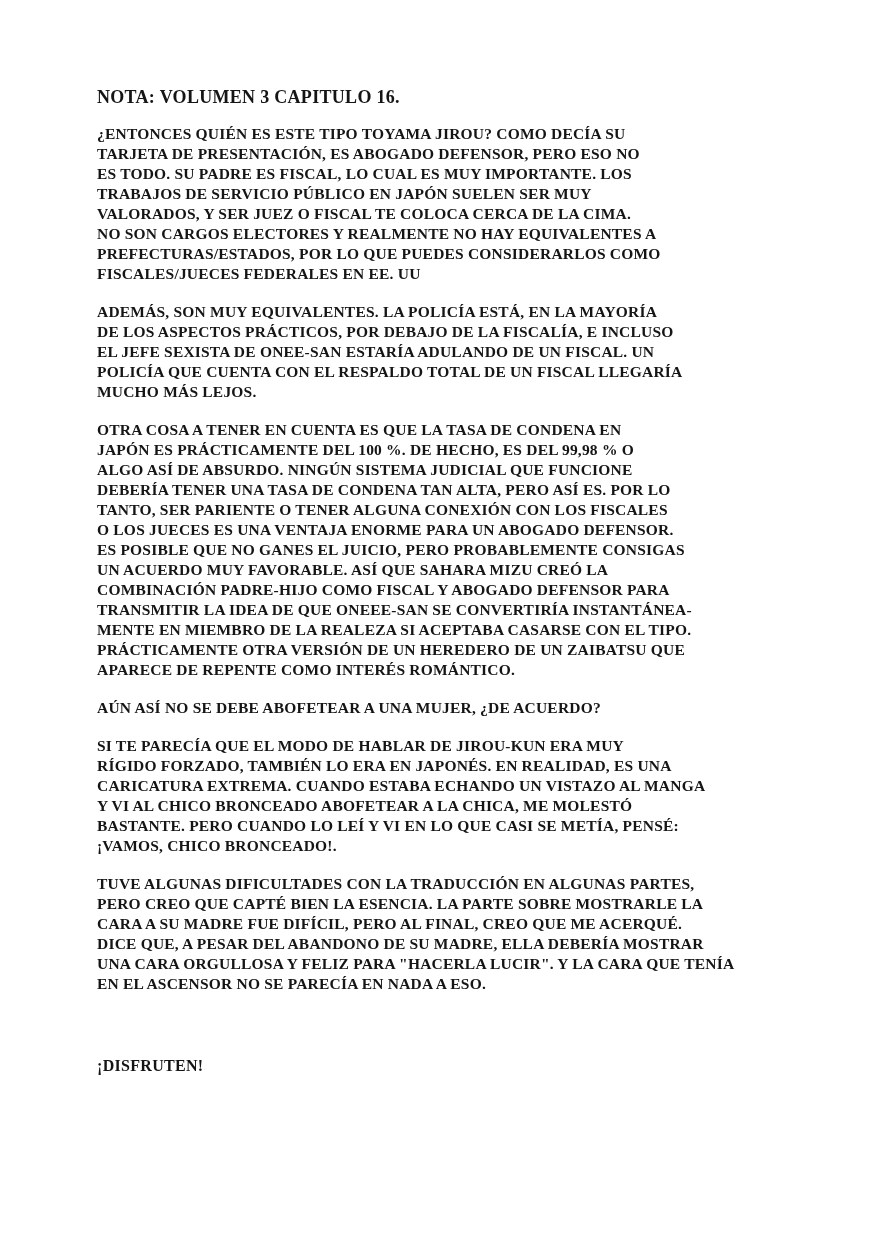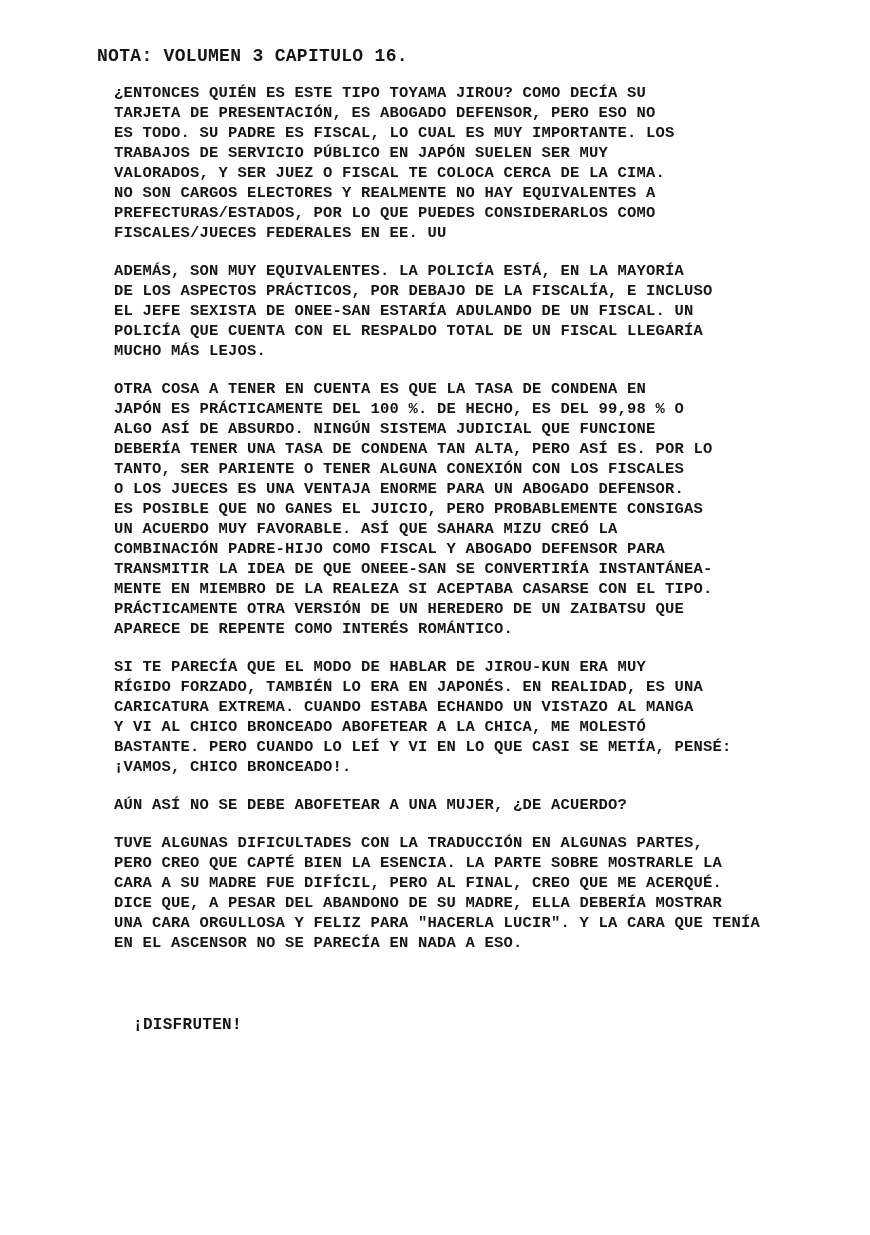--- a/index.html
+++ b/index.html
@@ -7,44 +7,43 @@
     padding: 0;
     background: #ffffff;
   }
   .page {
     position: relative;
     width: 870px;
     height: 1235px;
     box-sizing: border-box;
     background: #ffffff;
     color: #151515;
-    font-family: Liberation Mono, monospace;
+    font-family: Liberation Serif, serif;
     font-weight: bold;
-    padding: 45px 70px 0 97px;
+    padding: 86px 70px 0 97px;
     overflow: hidden;
   }
   .heading {
     font-size: 18px;
     line-height: 22px;
     margin: 0 0 16px 0;
     letter-spacing: 0.3px;
   }
   .para {
     font-size: 15.5px;
     line-height: 20px;
-    margin: 0 0 18px 17px;
+    margin: 0 0 18px 0;
     white-space: pre-line;
     letter-spacing: 0.2px;
   }
   .closing {
     font-size: 16px;
     line-height: 20px;
     margin-top: 62px;
     letter-spacing: 0.3px;
-    margin-left: 36px;
   }
 </style>
 </head>
 <body>
 
 <div class="page">
   <div class="heading">NOTA: VOLUMEN 3 CAPITULO 16.</div>
   <div class="para">¿ENTONCES QUIÉN ES ESTE TIPO TOYAMA JIROU? COMO DECÍA SU
 TARJETA DE PRESENTACIÓN, ES ABOGADO DEFENSOR, PERO ESO NO
 ES TODO. SU PADRE ES FISCAL, LO CUAL ES MUY IMPORTANTE. LOS
@@ -64,27 +63,27 @@
 DEBERÍA TENER UNA TASA DE CONDENA TAN ALTA, PERO ASÍ ES. POR LO
 TANTO, SER PARIENTE O TENER ALGUNA CONEXIÓN CON LOS FISCALES
 O LOS JUECES ES UNA VENTAJA ENORME PARA UN ABOGADO DEFENSOR.
 ES POSIBLE QUE NO GANES EL JUICIO, PERO PROBABLEMENTE CONSIGAS
 UN ACUERDO MUY FAVORABLE. ASÍ QUE SAHARA MIZU CREÓ LA
 COMBINACIÓN PADRE-HIJO COMO FISCAL Y ABOGADO DEFENSOR PARA
 TRANSMITIR LA IDEA DE QUE ONEEE-SAN SE CONVERTIRÍA INSTANTÁNEA-
 MENTE EN MIEMBRO DE LA REALEZA SI ACEPTABA CASARSE CON EL TIPO.
 PRÁCTICAMENTE OTRA VERSIÓN DE UN HEREDERO DE UN ZAIBATSU QUE
 APARECE DE REPENTE COMO INTERÉS ROMÁNTICO.</div>
+  <div class="para">AÚN ASÍ NO SE DEBE ABOFETEAR A UNA MUJER, ¿DE ACUERDO?</div>
   <div class="para">SI TE PARECÍA QUE EL MODO DE HABLAR DE JIROU-KUN ERA MUY
 RÍGIDO FORZADO, TAMBIÉN LO ERA EN JAPONÉS. EN REALIDAD, ES UNA
 CARICATURA EXTREMA. CUANDO ESTABA ECHANDO UN VISTAZO AL MANGA
 Y VI AL CHICO BRONCEADO ABOFETEAR A LA CHICA, ME MOLESTÓ
 BASTANTE. PERO CUANDO LO LEÍ Y VI EN LO QUE CASI SE METÍA, PENSÉ:
 ¡VAMOS, CHICO BRONCEADO!.</div>
-  <div class="para">AÚN ASÍ NO SE DEBE ABOFETEAR A UNA MUJER, ¿DE ACUERDO?</div>
   <div class="para">TUVE ALGUNAS DIFICULTADES CON LA TRADUCCIÓN EN ALGUNAS PARTES,
 PERO CREO QUE CAPTÉ BIEN LA ESENCIA. LA PARTE SOBRE MOSTRARLE LA
 CARA A SU MADRE FUE DIFÍCIL, PERO AL FINAL, CREO QUE ME ACERQUÉ.
 DICE QUE, A PESAR DEL ABANDONO DE SU MADRE, ELLA DEBERÍA MOSTRAR
 UNA CARA ORGULLOSA Y FELIZ PARA "HACERLA LUCIR". Y LA CARA QUE TENÍA
 EN EL ASCENSOR NO SE PARECÍA EN NADA A ESO.</div>
   <div class="closing">¡DISFRUTEN!</div>
 </div>
 
 </body></html>

